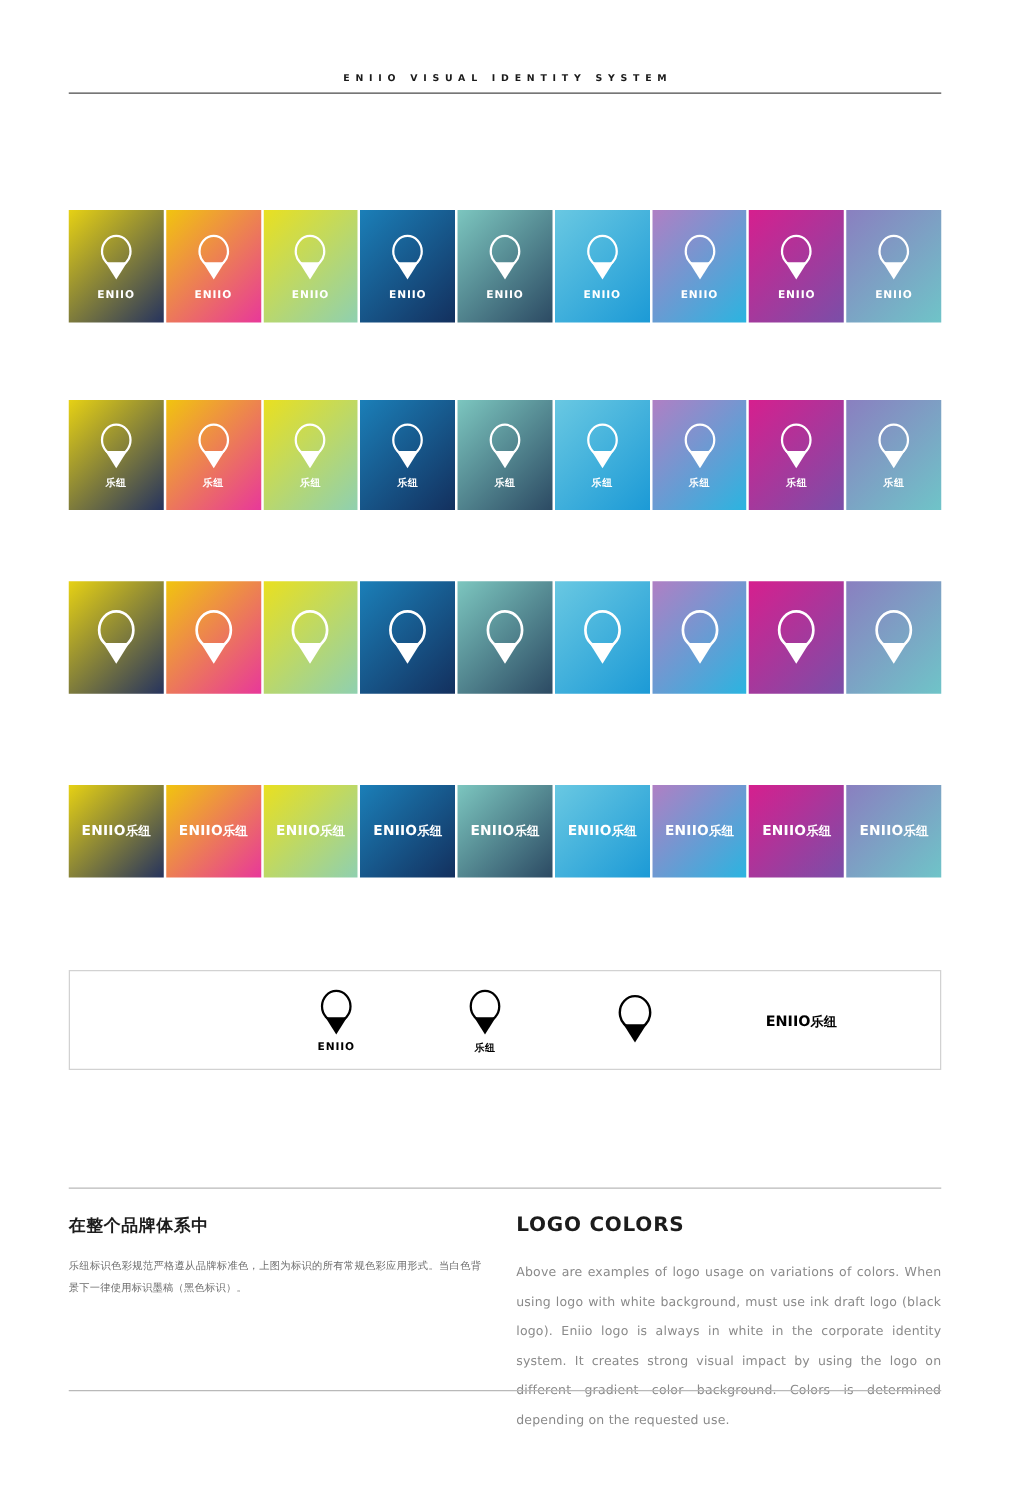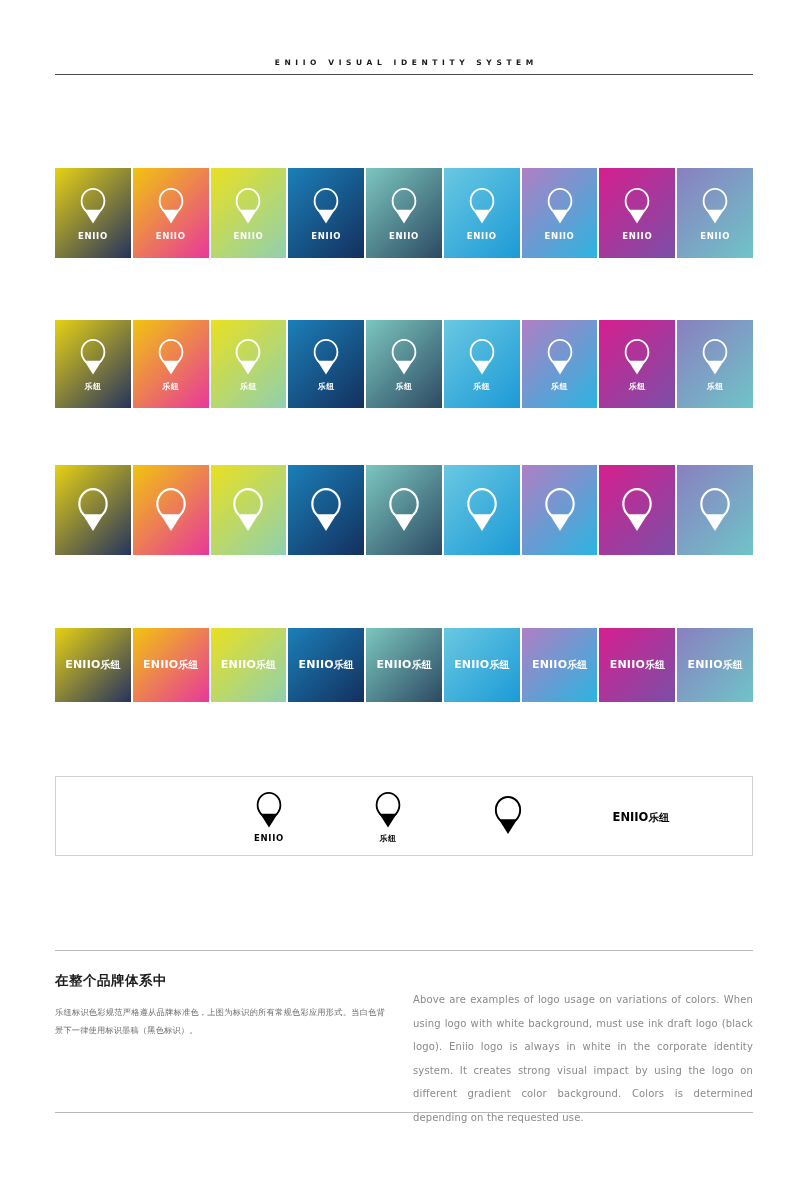--- a/index.html
+++ b/index.html
@@ -377,18 +377,19 @@
     </div>
 
   <div class="bottom-rule rule-top"></div>
 
   <div class="col-cn">
     <div class="h-cn">在整个品牌体系中</div>
     <div class="p-cn">乐纽标识色彩规范严格遵从品牌标准色，上图为标识的所有常规色彩应用形式。当白色背景下一律使用标识墨稿（黑色标识）。</div>
   </div>
 
   <div class="col-en">
+    <div class="h-en">LOGO COLORS</div>
     <div class="p-en">Above are examples of logo usage on variations of colors. When using logo with white background, must use ink draft logo (black logo). Eniio logo is always in white in the corporate identity system. It creates strong visual impact by using the logo on different gradient color background. Colors is determined depending on the requested use.</div>
   </div>
 
   <div class="bottom-rule rule-bot"></div>
 
 </div>
 
 </body></html>

